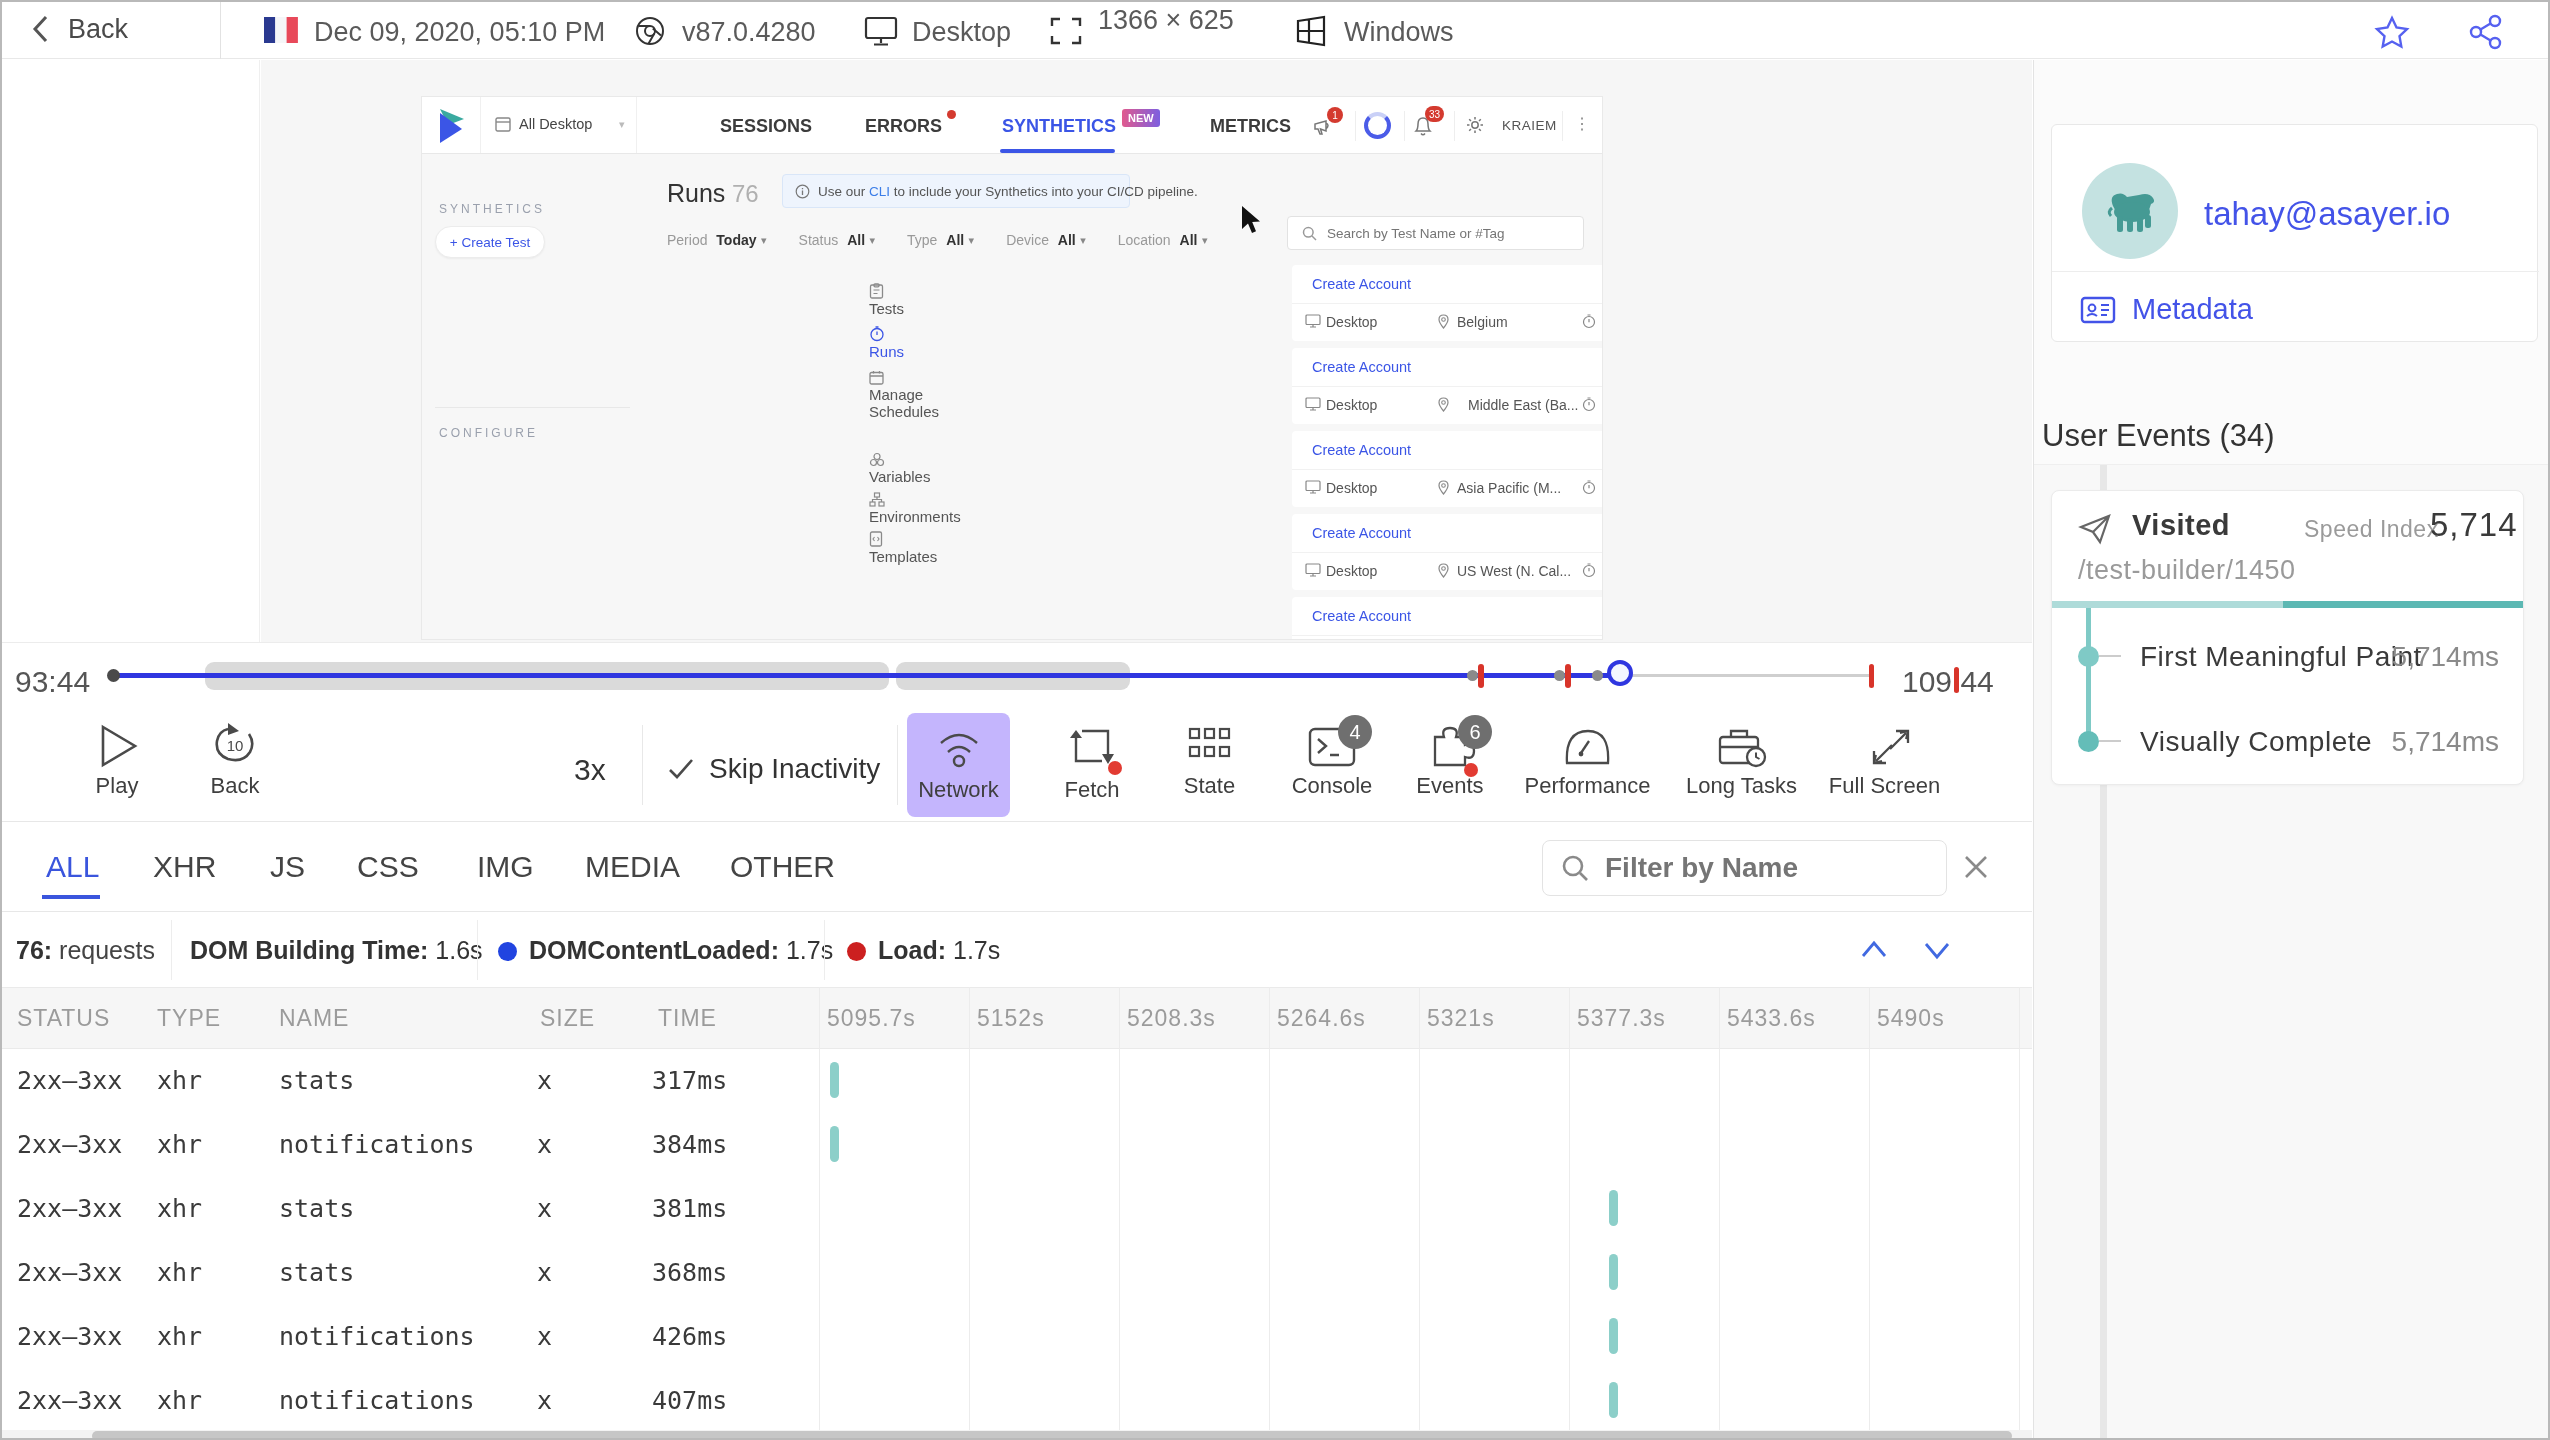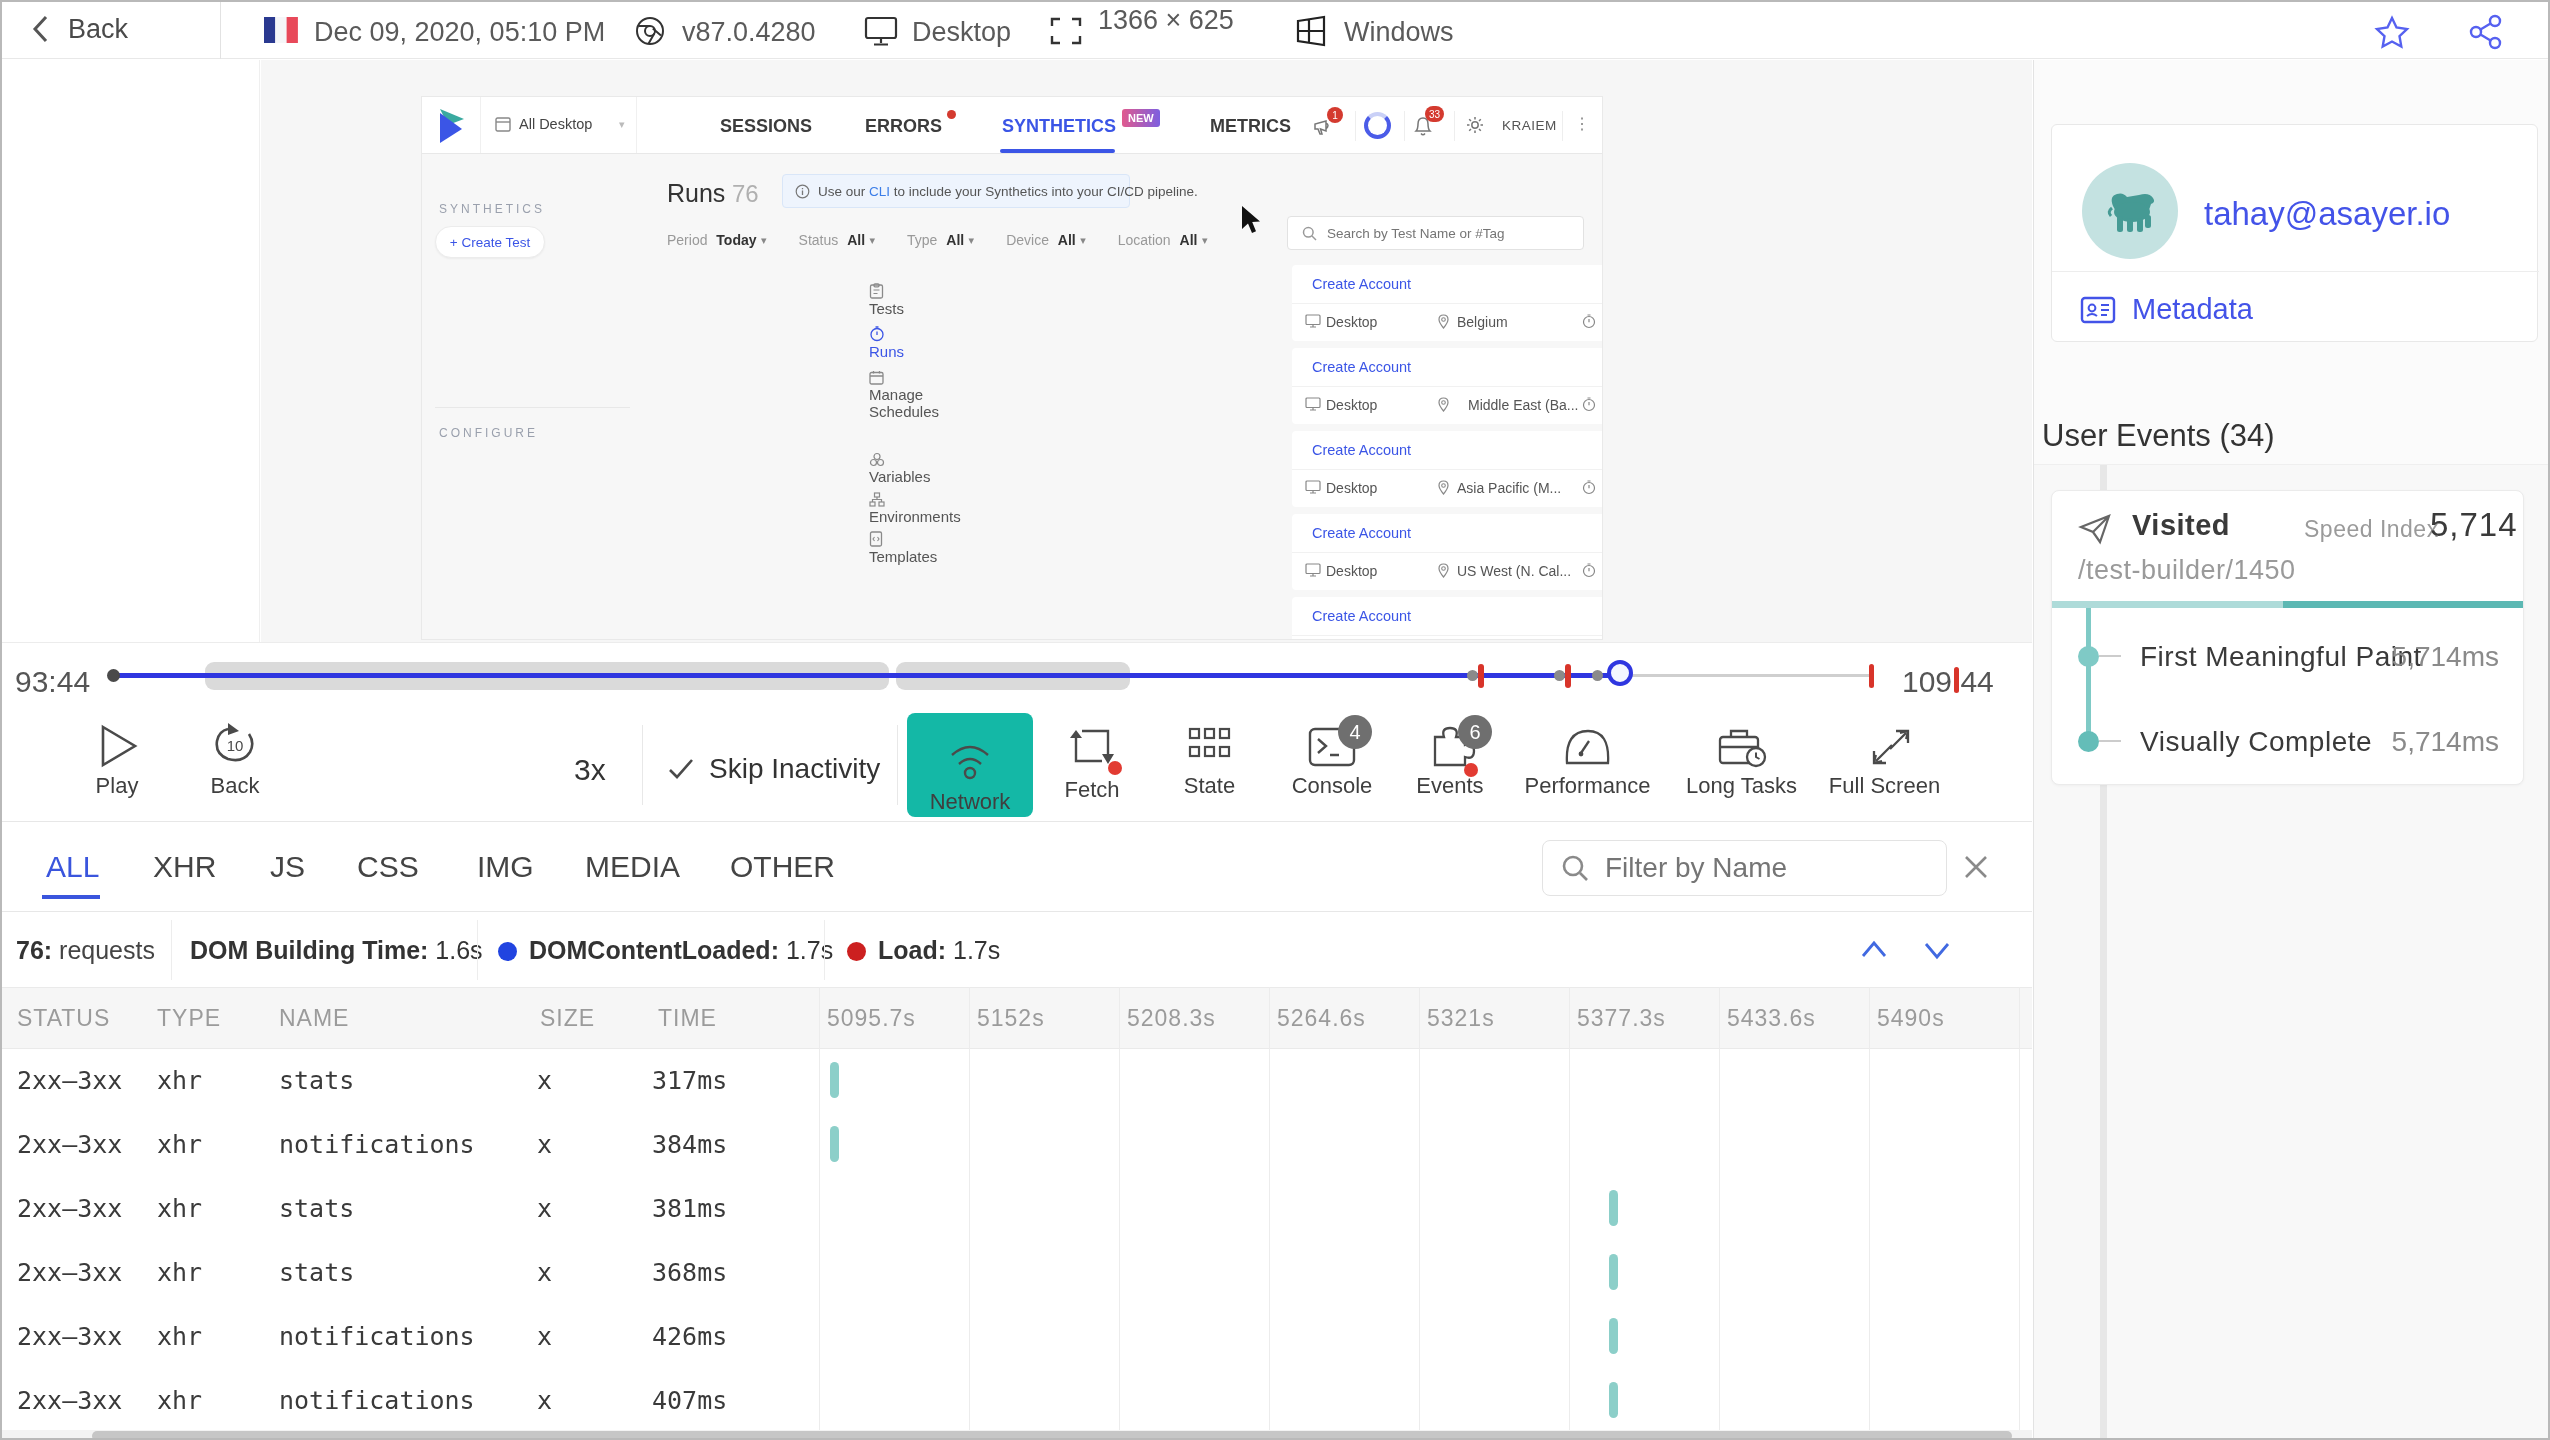--- a/index.html
+++ b/index.html
@@ -383,21 +383,21 @@
     <div class="abs" style="left:665px;top:46px;display:flex;align-items:center;gap:14px;cursor:pointer;">
       <span>
           <svg width="28" height="24" viewBox="0 0 28 24">
             <polyline points="3,13 10,20 25,3" stroke="#4a4a4a" fill="none" stroke-width="2.6"></polyline>
           </svg>
         </span>
       <span style="font-size:28px;color:#333;">Skip Inactivity</span>
     </div>
     <div class="abs vsep" style="left:895px;top:18px;height:80px;background:#e8e8e8;"></div>
 
-    <div class="ctl" style="left:905px;top:6px;width:126px;height:104px;background:#14b8a6;border-radius:8px;padding-top:24px;cursor:pointer;">
+    <div class="ctl" style="left:905px;top:6px;width:103px;height:104px;background:#c4b5fd;border-radius:8px;padding-top:12px;cursor:pointer;">
       <span style="display:inline-block;"><svg width="52" height="44" viewBox="0 0 52 44">
             <path d="M8 18 Q26 2 44 18" stroke="#4a4a4a" fill="none" stroke-width="2.4"></path>
             <path d="M15 27 Q26 17 37 27" stroke="#4a4a4a" fill="none" stroke-width="2.4"></path>
             <circle cx="26" cy="36" r="5" stroke="#4a4a4a" fill="none" stroke-width="2.4"></circle>
           </svg></span>
       <div class="t">Network</div>
     </div>
     <div class="ctl" style="left:1040px;top:16px;width:100px;cursor:pointer;">
       <span style="display:inline-block;position:relative;"><svg width="60" height="46" viewBox="0 0 60 46">
             <path d="M14 14 L14 38 L40 38 M46 32 L46 8 L20 8" stroke="#4a4a4a" fill="none" stroke-width="2.4"></path>
@@ -472,21 +472,21 @@
       <span class="abs tab" style="left:475px;top:27px;cursor:pointer;">IMG</span>
       <span class="abs tab" style="left:583px;top:27px;cursor:pointer;">MEDIA</span>
       <span class="abs tab" style="left:728px;top:27px;cursor:pointer;">OTHER</span>
       <div class="abs" style="left:1540px;top:17px;width:405px;height:56px;border:1px solid #e3e3e3;border-radius:8px;display:flex;align-items:center;padding:0 18px;">
         <span style="margin-right:14px;">
             <svg width="28" height="28" viewBox="0 0 28 28">
               <circle cx="12" cy="12" r="9" stroke="#8a8a8a" fill="none" stroke-width="2.6"></circle>
               <path d="M19 19 L26 26" stroke="#8a8a8a" stroke-width="2.6"></path>
             </svg>
           </span>
-        <input style="font-size: 28px; color: rgb(85, 85, 85); width: 320px;" placeholder="Filter by Name">
+        <input style="font-size: 28px; color: rgb(85, 85, 85); width: 320px; font-weight: bold;" placeholder="Filter by Name">
       </div>
       <span class="abs" style="left:1960px;top:30px;cursor:pointer;">
           <svg width="28" height="28" viewBox="0 0 28 28">
             <path d="M4 4 L24 24 M24 4 L4 24" stroke="#8a8a8a" stroke-width="2.6"></path>
           </svg>
         </span>
     </div>
 
     <div class="abs" style="left:0;top:89px;width:2030px;height:75px;">
       <span class="abs" style="left:14px;top:24px;font-size:25px;color:#333;"><b>76:</b><span style="color:#444;"> requests</span></span>

